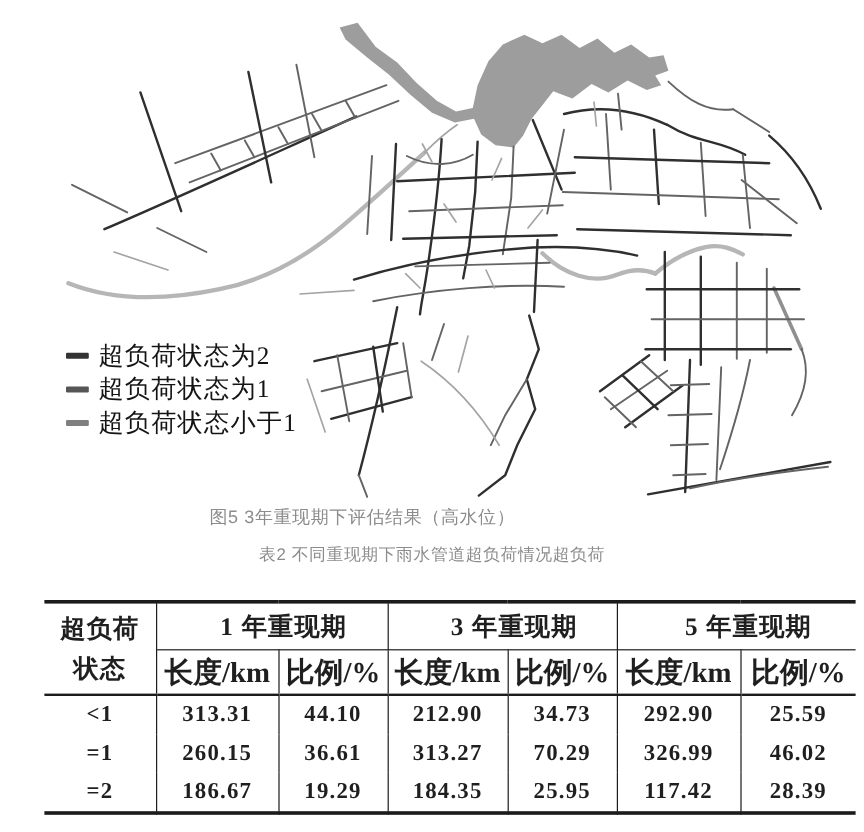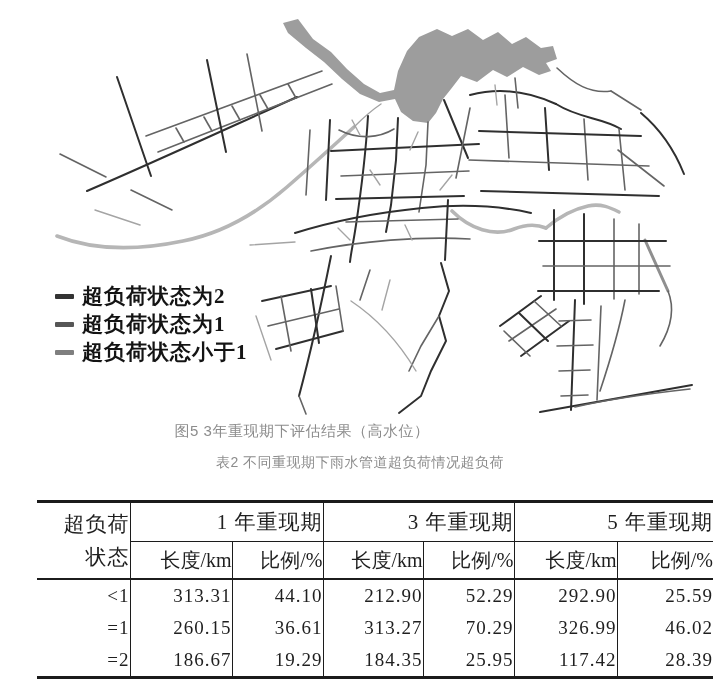--- a/index.html
+++ b/index.html
@@ -12,48 +12,48 @@
   .water{fill:#9d9d9d;stroke:none;}
   .pk{fill:none;stroke:#2f2f2f;stroke-width:2;stroke-linecap:round;}
   .pm{fill:none;stroke:#646464;stroke-width:1.6;stroke-linecap:round;}
   .pl{fill:none;stroke:#a4a4a4;stroke-width:1.4;stroke-linecap:round;}
   .pr{fill:none;stroke:#b6b6b6;stroke-width:3.6;stroke-linecap:round;}
   .pg{fill:none;stroke:#8f8f8f;stroke-width:3;stroke-linecap:round;}
   .legend{position:absolute;left:55px;top:284px;}
   .legend-row{display:flex;align-items:center;margin-bottom:4px;height:24px;}
   .legend-marker{display:inline-block;width:19px;height:5px;margin-right:8px;border-radius:1px;}
   .legend-label{
-    font-family:"Liberation Serif","DejaVu Serif",serif;font-weight:bold;
+    font-family:"Liberation Serif","DejaVu Serif",serif;font-weight:normal;
     font-size:21px;color:#141414;letter-spacing:1px;line-height:1;
   }
   .fig-caption{
     position:absolute;left:0;top:422px;width:604px;text-align:center;
     font-family:"Liberation Sans","DejaVu Sans",sans-serif;
     font-size:15px;color:#8c8c8c;letter-spacing:0.5px;
   }
   
   .tbl-title{
     position:absolute;left:0;top:454px;width:720px;text-align:center;
     font-family:"Liberation Sans","DejaVu Sans",sans-serif;
     font-size:14px;color:#8c8c8c;letter-spacing:0.5px;
   }
   table.data{
     position:absolute;left:37px;top:500px;width:676px;
     border-collapse:collapse;table-layout:fixed;
     border-top:3px solid #1b1b1b;border-bottom:3px solid #1b1b1b;
     font-family:"Liberation Serif","DejaVu Serif",serif;color:#1f1f1f;
   }
   table.data th, table.data td{
-    padding:0;text-align:right;vertical-align:middle;font-weight:normal;
+    padding:0;text-align:center;vertical-align:middle;font-weight:bold;
     border-right:1.5px solid #1c1c1c;
   }
   table.data th.last, table.data td.last{border-right:none;}
   tr.hdr1 th{height:38px;font-size:21px;letter-spacing:1px;}
   tr.hdr1 th.group{border-bottom:1.5px solid #1c1c1c;padding-left:20px;}
-  tr.hdr2 th{height:36px;font-size:20px;border-bottom:2.5px solid #1c1c1c;}
+  tr.hdr2 th{height:36px;font-size:24px;border-bottom:2.5px solid #1c1c1c;}
   th.corner{border-bottom:2.5px solid #1c1c1c;font-size:20px;letter-spacing:1px;line-height:1.55;}
   tr.body td{height:32px;font-size:19px;letter-spacing:1px;}
 </style>
 </head>
 <body>
 
 <div class="page">
 
   <svg class="map-svg" width="720" height="418" viewBox="0 0 720 418">
 
@@ -225,21 +225,21 @@
       <th>长度/km</th>
       <th>比例/%</th>
       <th>长度/km</th>
       <th class="last">比例/%</th>
     </tr>
     <tr class="body">
       <td>&lt;1</td>
       <td>313.31</td>
       <td>44.10</td>
       <td>212.90</td>
-      <td>52.29</td>
+      <td>34.73</td>
       <td>292.90</td>
       <td class="last">25.59</td>
     </tr>
     <tr class="body">
       <td>=1</td>
       <td>260.15</td>
       <td>36.61</td>
       <td>313.27</td>
       <td>70.29</td>
       <td>326.99</td>

